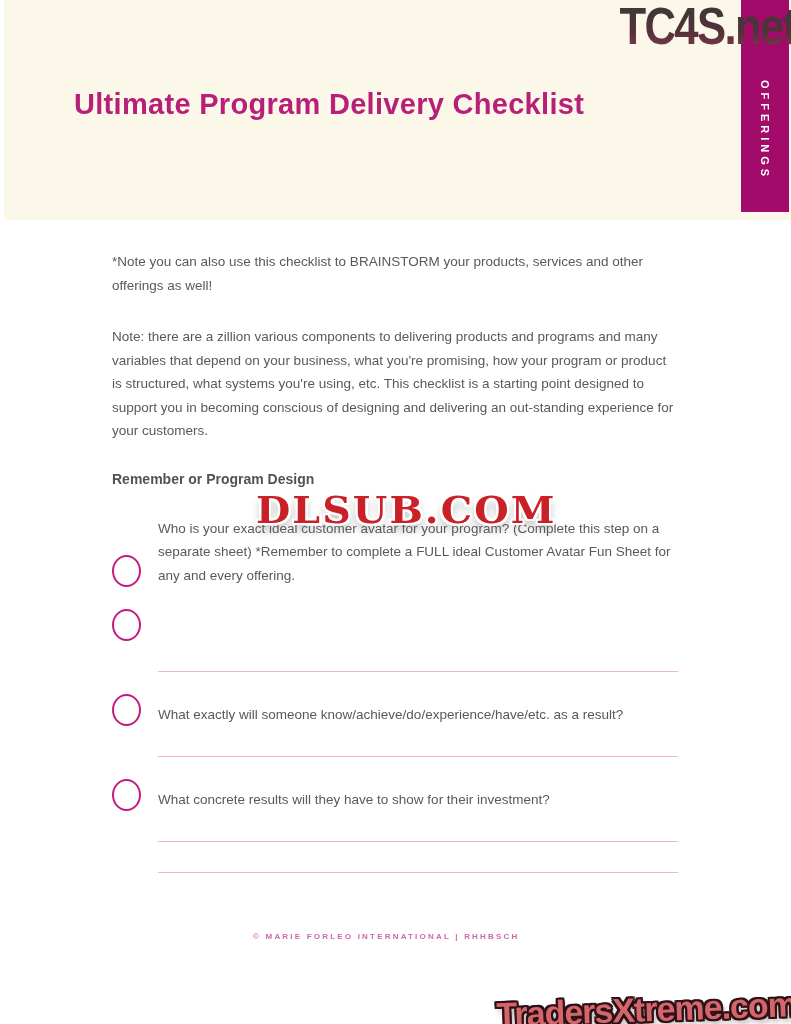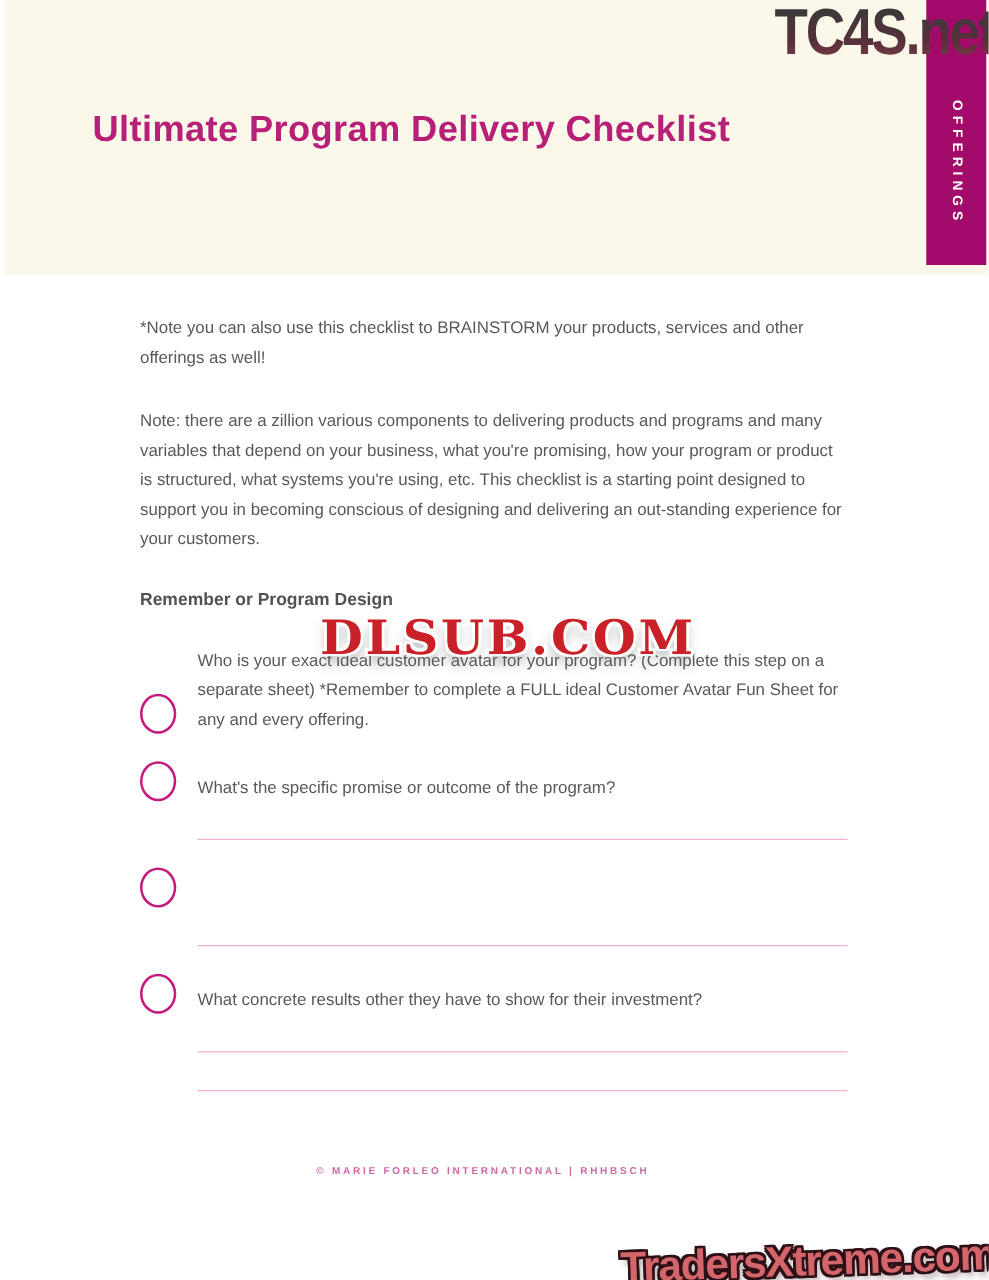--- a/index.html
+++ b/index.html
@@ -104,32 +104,32 @@
     <p>Note: there are a zillion various components to delivering products and programs and many variables that depend on your business, what you're promising, how your program or product is structured, what systems you're using, etc. This checklist is a starting point designed to support you in becoming conscious of designing and delivering an out-standing experience for your customers.</p>
     <div class="section-heading">Remember or Program Design</div>
 
     <div class="item first">
       <span class="checkbox-circle"></span>
       <span class="item-text">Who is your exact ideal customer avatar for your program? (Complete this step on a separate sheet) *Remember to complete a FULL ideal Customer Avatar Fun Sheet for any and every offering.</span>
     </div>
 
     <div class="item">
       <span class="checkbox-circle"></span>
-      <span class="item-text">What's the specific promise or outcome of the program?</span>
     </div>
     <div class="answer-line"></div>
 
     <div class="item">
       <span class="checkbox-circle"></span>
+      <span class="item-text">What exactly will someone know/achieve/do/experience/have/etc. as a result?</span>
     </div>
     <div class="answer-line"></div>
 
     <div class="item">
       <span class="checkbox-circle"></span>
-      <span class="item-text">What concrete results other they have to show for their investment?</span>
+      <span class="item-text">What concrete results will they have to show for their investment?</span>
     </div>
     <div class="answer-line"></div>
 
     <div class="answer-line"></div>
 
 
   </div>
 
   <div class="footer-copy">© MARIE FORLEO INTERNATIONAL | RHHBSCH</div>
 

